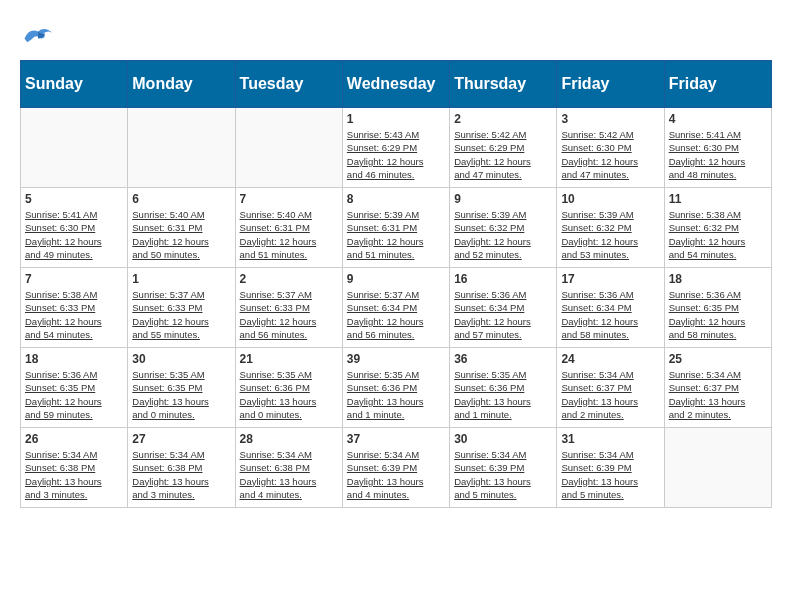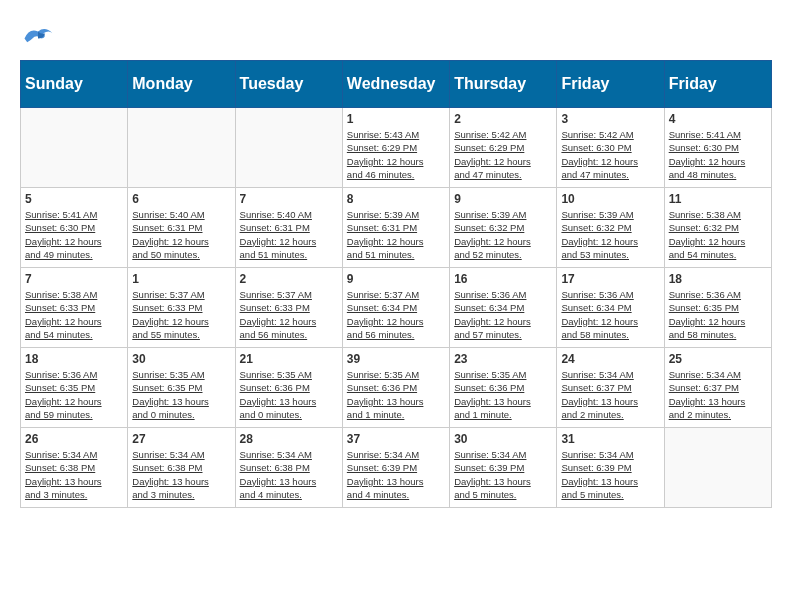--- a/index.html
+++ b/index.html
@@ -281,21 +281,21 @@
 and 0 minutes.</div>
         </td>
         <td>
           <span class="day-number">39</span>
           <div class="day-info" style="white-space: pre-line;">Sunrise: 5:35 AM
 Sunset: 6:36 PM
 Daylight: 13 hours
 and 1 minute.</div>
         </td>
         <td>
-          <span class="day-number">23</span>
+          <span class="day-number">36</span>
           <div class="day-info" style="white-space: pre-line;">Sunrise: 5:35 AM
 Sunset: 6:36 PM
 Daylight: 13 hours
 and 1 minute.</div>
         </td>
         <td>
           <span class="day-number">24</span>
           <div class="day-info" style="white-space: pre-line;">Sunrise: 5:34 AM
 Sunset: 6:37 PM
 Daylight: 13 hours

